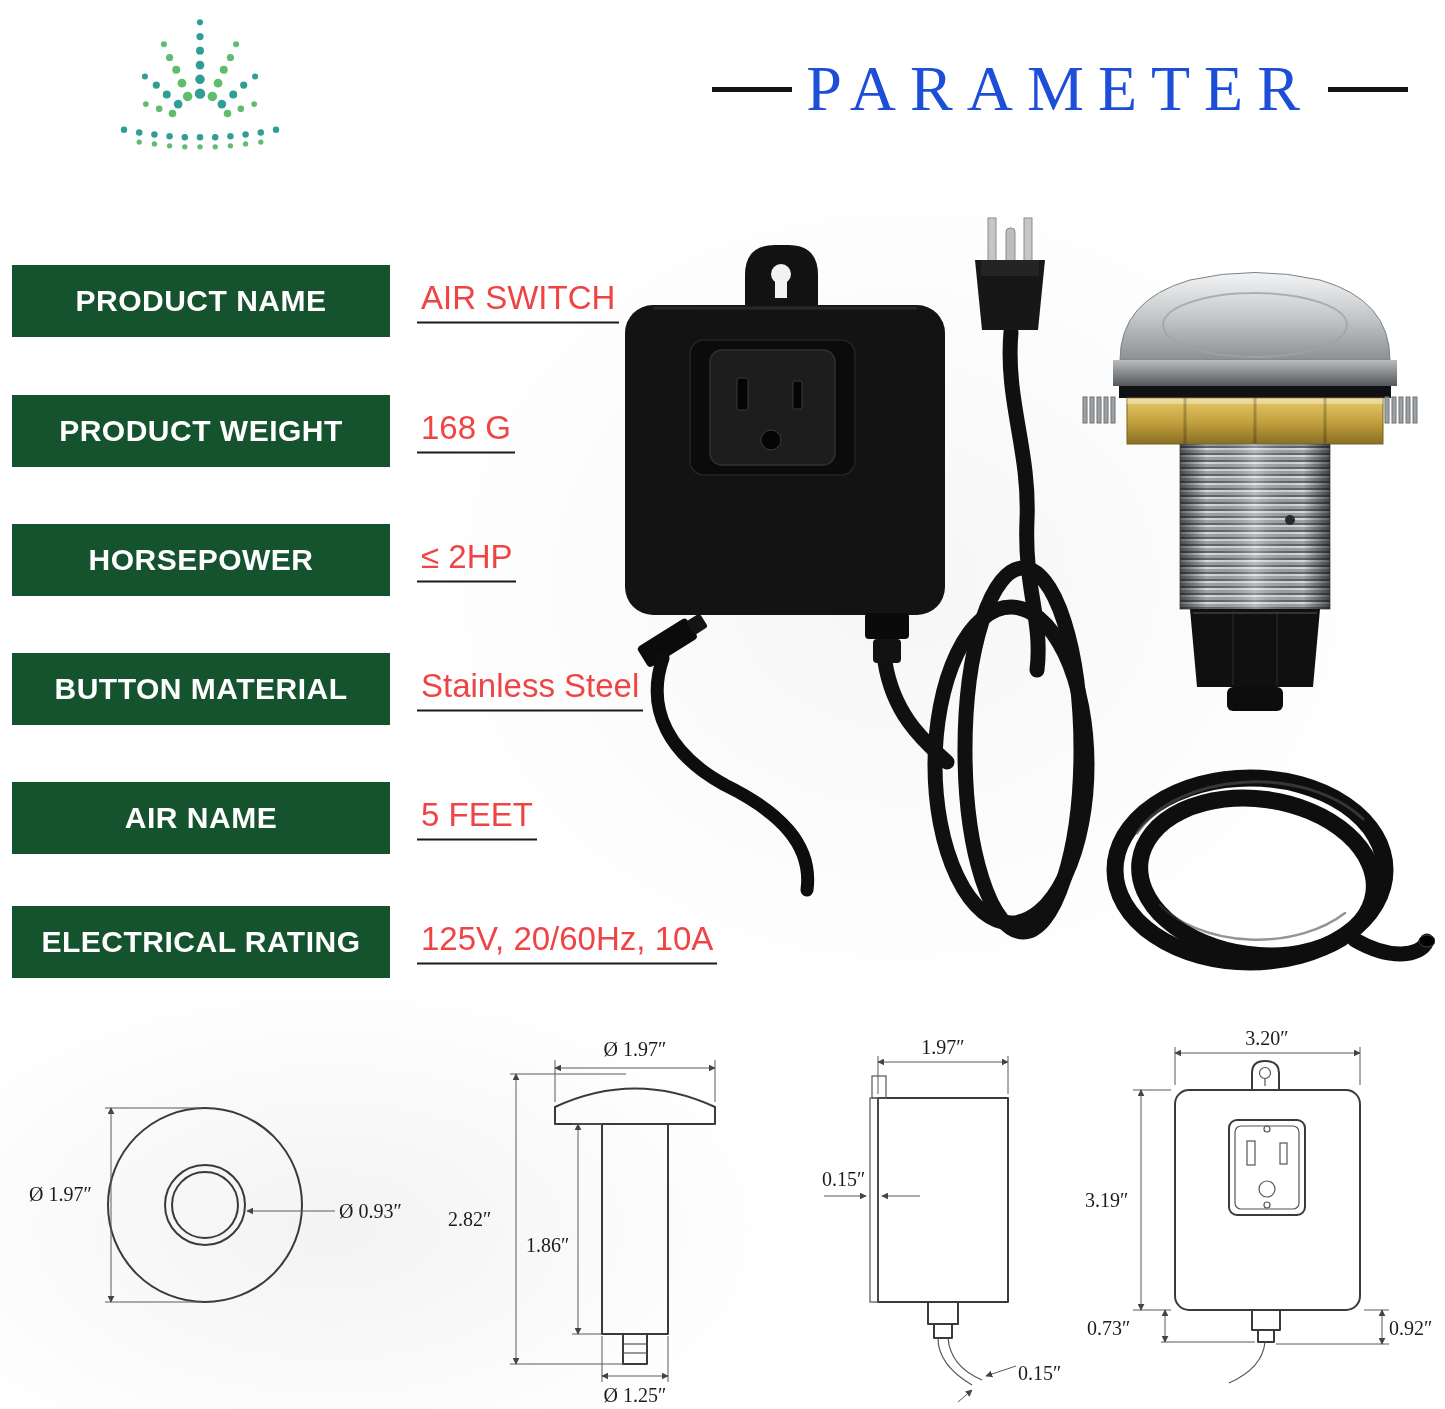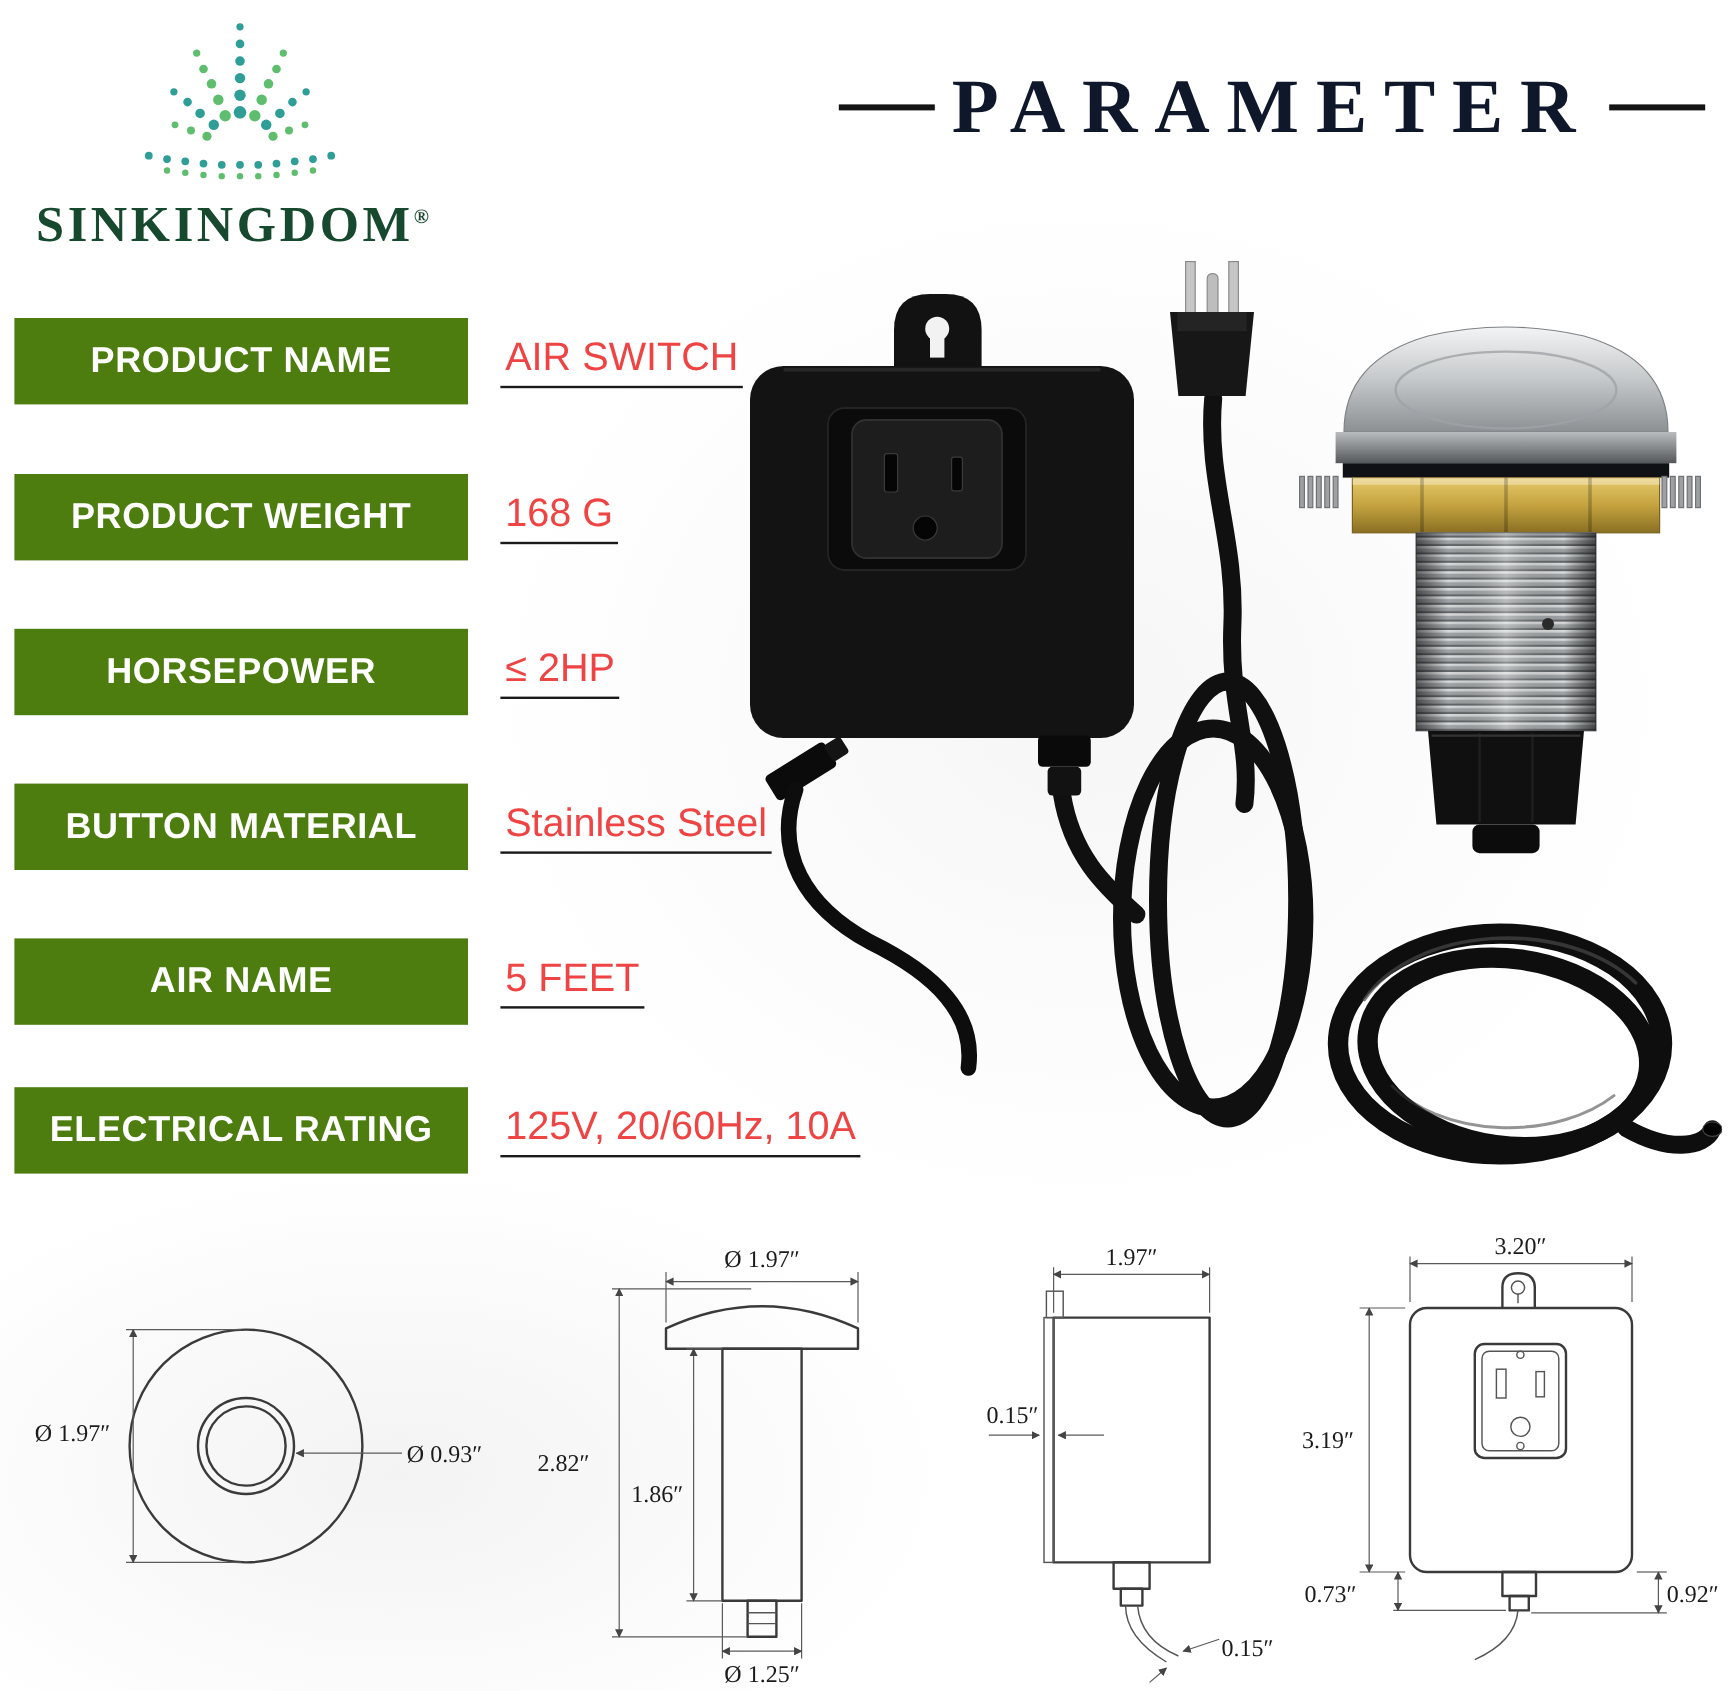--- a/index.html
+++ b/index.html
@@ -17,27 +17,27 @@
   
   .logo{left:30px;top:10px;width:380px;z-index:2;}
   .brand-text{margin-top:2px;font-family:"Liberation Serif", serif;font-weight:bold;
               font-size:42px;letter-spacing:3px;color:#17492f;white-space:nowrap;}
   .brand-text sup{font-size:17px;vertical-align:super;letter-spacing:0;}
 
   
   .title-block{left:680px;top:52px;width:760px;display:flex;align-items:center;
                justify-content:center;gap:14px;z-index:2;}
   .title-dash{width:80px;height:5px;background:#141414;}
-  .title-text{font-family:"Liberation Serif", serif;font-size:64px;font-weight:700;
-              letter-spacing:14px;color:#0f172a;white-space:nowrap;}
+  .title-text{font-family:"Liberation Serif", serif;font-size:64px;font-weight:400;
+              letter-spacing:14px;color:#1d4ed8;white-space:nowrap;}
 
   
   .specs{left:0;top:0;width:100%;height:100%;z-index:2;position:absolute;pointer-events:none;}
   .spec-row{position:absolute;left:12px;height:72px;width:820px;}
-  .spec-label{position:absolute;left:0;top:0;width:378px;height:72px;background:#4d7c0f;
+  .spec-label{position:absolute;left:0;top:0;width:378px;height:72px;background:#14532d;
               color:#fff;font-weight:bold;font-size:30px;letter-spacing:0.5px;
               display:flex;align-items:center;justify-content:center;}
   .spec-value{position:absolute;left:405px;top:50%;transform:translateY(-50%);
               font-size:33px;color:#ef4444;border-bottom:2px solid #1a1a1a;
               padding:0 4px 5px 4px;white-space:nowrap;}
 
   
   svg{display:block;}
   .photo{z-index:1;}
   .drawing{z-index:2;}
@@ -105,21 +105,20 @@
           <circle class="cg" cx="122" cy="141" r="2.8"></circle>
           <circle class="cg" cx="138" cy="143" r="2.8"></circle>
           <circle class="cg" cx="154" cy="144" r="2.8"></circle>
           <circle class="cg" cx="170" cy="144" r="2.8"></circle>
           <circle class="cg" cx="186" cy="144" r="2.8"></circle>
           <circle class="cg" cx="202" cy="143" r="2.8"></circle>
           <circle class="cg" cx="218" cy="141" r="2.8"></circle>
           <circle class="cg" cx="234" cy="139" r="2.8"></circle>
       </g>
     </svg>
-    <div class="brand-text"><span>SINKINGDOM</span><sup>®</sup></div>
   </div>
 
   <div class="abs title-block">
     <div class="title-dash"></div>
     <div class="title-text">PARAMETER</div>
     <div class="title-dash"></div>
   </div>
 
   <div class="specs">
     <div class="spec-row" style="top:265px">

